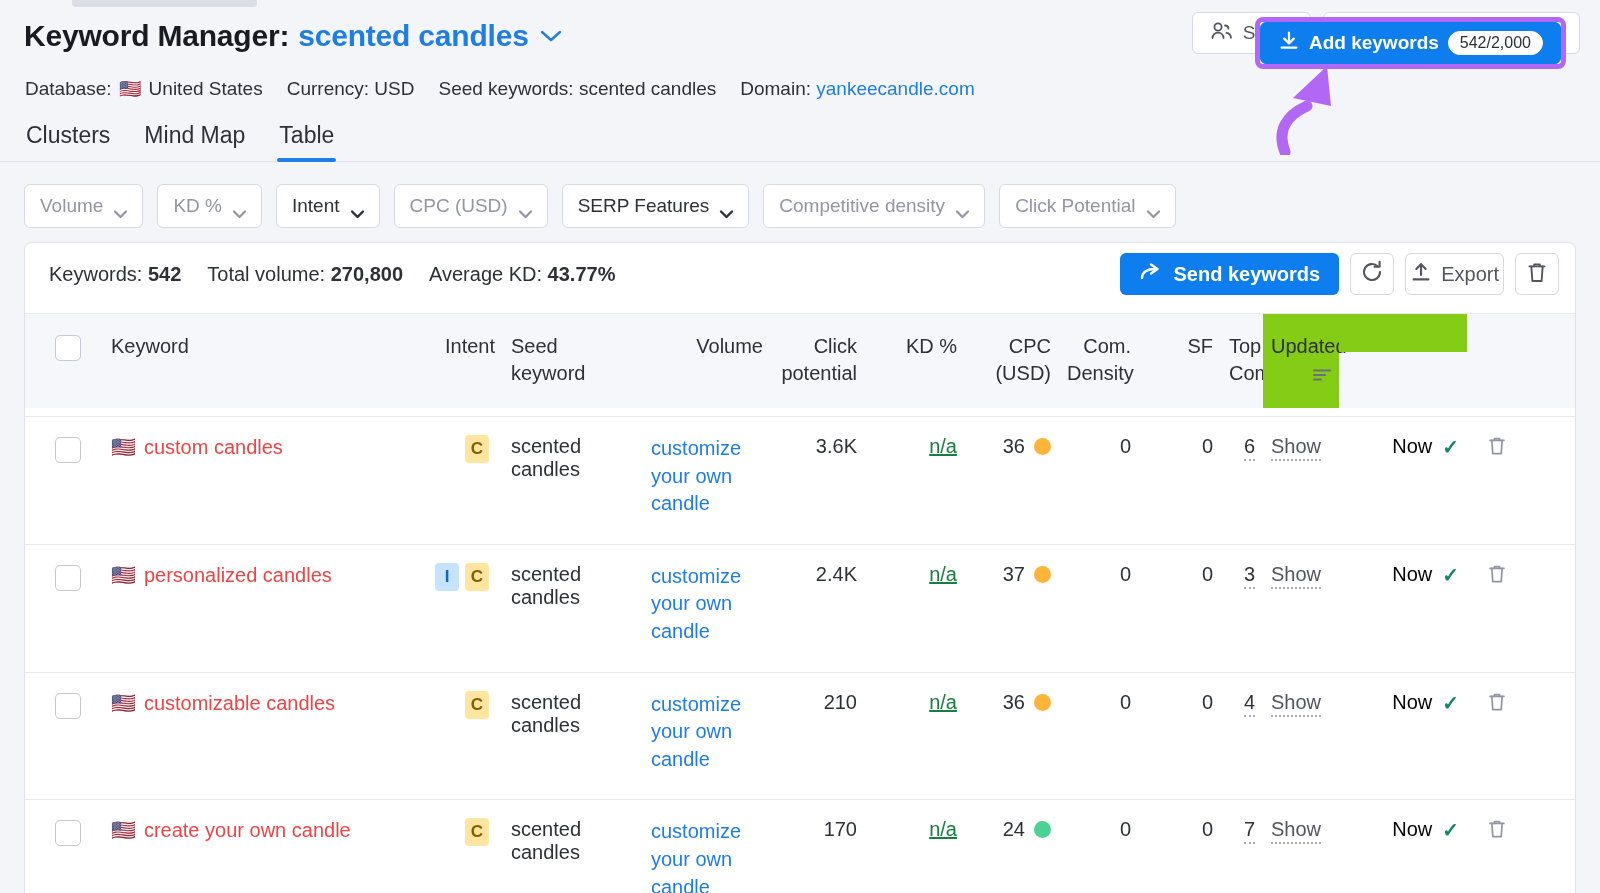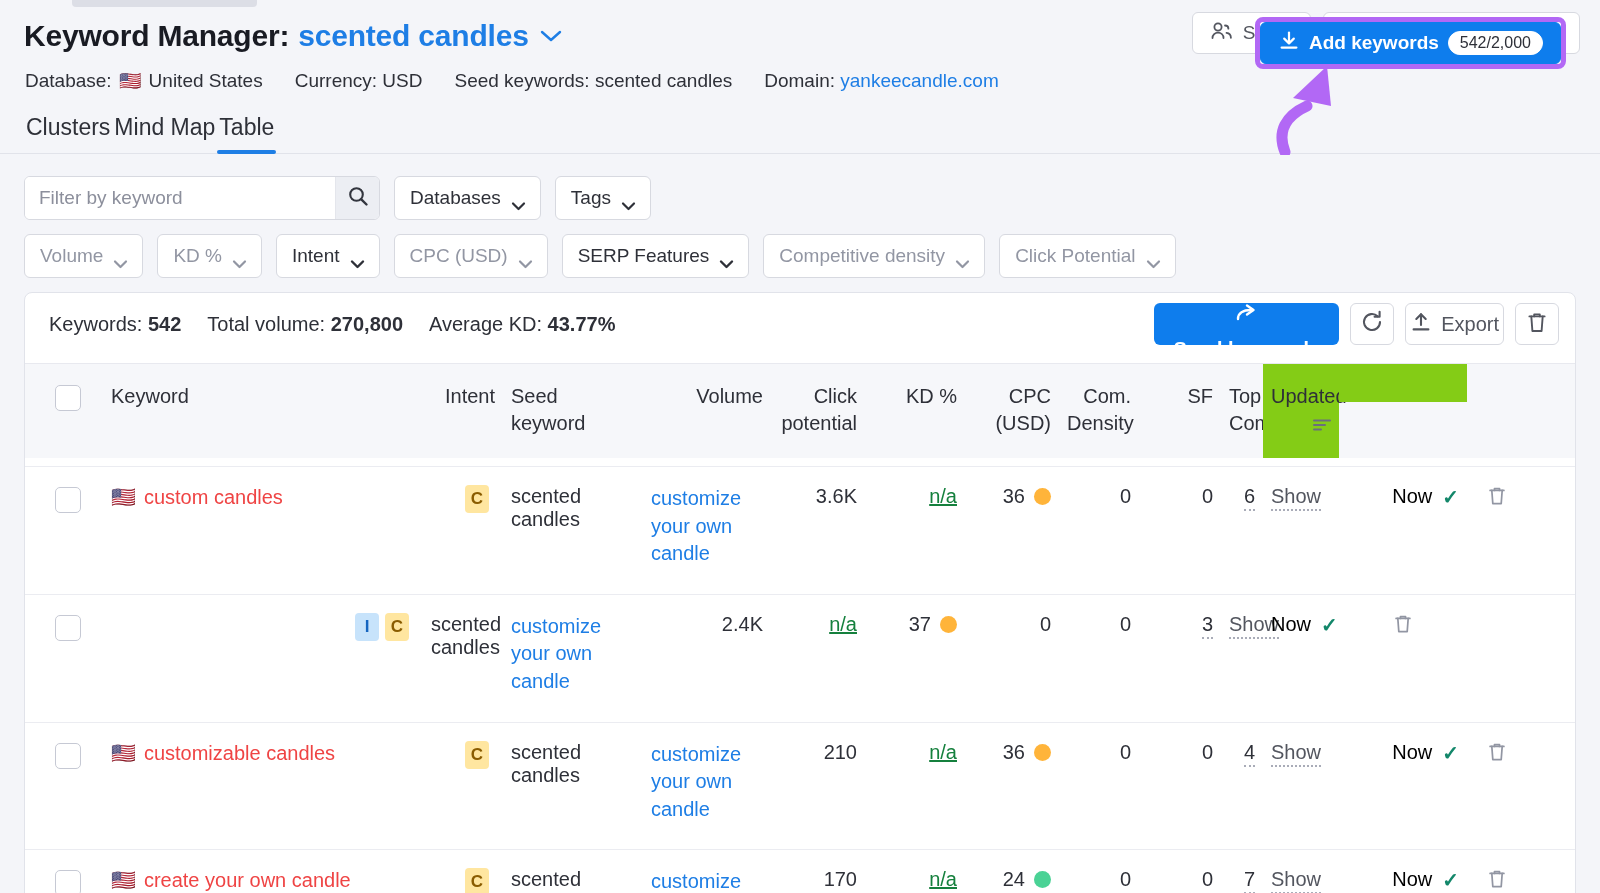--- a/index.html
+++ b/index.html
@@ -55,30 +55,30 @@
     background: #fff; color: #2e3038; border-color: #fff;
     font-weight: normal;
   }
   .highlight-box {
     position: absolute; right: 14px; top: 5px;
     padding: 0; border: 5px solid #b268f5; border-radius: 8px;
   }
   .annot-arrow { position: absolute; right: 205px; top: 48px; pointer-events: none; }
 
   .meta-row {
-    display: flex; gap: 32px;
-    font-size: 19px; color: #2e3038; margin-top: 12px;
+    display: flex; gap: 24px;
+    font-size: 19px; color: #2e3038; margin-top: 20px;
     padding-left: 1px;
   }
   .meta-row .flag { font-size: 18px; margin: 0 2px; }
   .meta-row a { color: #1e7ee5; text-decoration: none; }
 
   
   .tabs {
-    display: flex; margin-top: 22px;
+    display: flex; gap: 30px; margin-top: 22px;
     padding: 0 24px; border-bottom: 1px solid #e1e3ea;
   }
   .tab {
     font-size: 23px; color: #2e3038; padding: 0 2px 12px;
     cursor: pointer; position: relative;
   }
   .tab.active::after {
     content: ""; position: absolute; left: 0; right: 0; bottom: -1px;
     height: 4px; background: #1e7ee5; border-radius: 2px;
   }
@@ -121,23 +121,23 @@
     position: relative;
   }
   .stats { display: flex; gap: 26px; font-size: 20px; color: #2e3038; }
   .stats b { font-weight: bold; }
   .stats-actions {
     position: absolute; right: 16px; top: 10px;
     display: flex; align-items: center; gap: 11px;
   }
   .btn-send {
     display: inline-flex; align-items: center; gap: 10px;
-    height: 42px; padding: 0 19px; border-radius: 6px;
+    height: 42px; padding: 8px 19px; border-radius: 6px;
     background: #0e7ded; color: #fff; font-size: 20px; font-weight: bold;
-    border: none; cursor: pointer; font-family: inherit; flex-direction: column;
+    border: none; cursor: pointer; font-family: inherit;
   }
   .icon-btn {
     width: 44px; height: 42px; border: 1px solid #d7d9e0; border-radius: 6px;
     background: #fff; display: flex; align-items: center; justify-content: center;
     cursor: pointer;
   }
   .btn-export {
     display: inline-flex; align-items: center; gap: 9px;
     height: 42px; padding: 0 4px; border: 1px solid #d7d9e0;
     border-radius: 6px; background: #fff; color: #53565f; font-size: 20px;
@@ -280,45 +280,20 @@
     </div>
   </div>
 
   <div class="tabs">
     <div class="tab">Clusters</div>
     <div class="tab">Mind Map</div>
     <div class="tab active">Table</div>
   </div>
 
   <div class="filters">
-    <div class="filter-line">
-      <div class="search-wrap">
-        <input type="text" placeholder="Filter by keyword" style="">
-        <div class="search-btn">
-          <span>
-            <svg width="22" height="22" viewBox="0 0 22 22">
-              <circle cx="9.5" cy="9.5" r="6.3" stroke="#33363f" stroke-width="2.1" fill="none"></circle>
-              <path d="M14.3 14.3 19.5 19.5" stroke="#33363f" stroke-width="2.4" stroke-linecap="round"></path>
-            </svg>
-          </span>
-        </div>
-      </div>
-      <div class="chip">
-        <span>Databases</span>
-        <span class="chev"><svg width="15" height="10" viewBox="0 0 15 10">
-              <path d="M2 2.5 L7.5 8 L13 2.5" stroke="#2e3038" stroke-width="2.2" fill="none" stroke-linecap="round" stroke-linejoin="round"></path>
-            </svg></span>
-      </div>
-      <div class="chip">
-        <span>Tags</span>
-        <span class="chev"><svg width="15" height="10" viewBox="0 0 15 10">
-              <path d="M2 2.5 L7.5 8 L13 2.5" stroke="#2e3038" stroke-width="2.2" fill="none" stroke-linecap="round" stroke-linejoin="round"></path>
-            </svg></span>
-      </div>
-    </div>
 
     <div class="filter-line">
       <div class="chip muted">
         <span>Volume</span>
         <span class="chev"><svg width="15" height="10" viewBox="0 0 15 10">
               <path d="M2 2.5 L7.5 8 L13 2.5" stroke="#9296a3" stroke-width="2.2" fill="none" stroke-linecap="round" stroke-linejoin="round"></path>
             </svg></span>
       </div>
       <div class="chip muted">
         <span>KD %</span>
@@ -497,20 +472,23 @@
              <path d="M8.2 5.4V3.4h5.6v2" stroke="#9296a3" stroke-width="1.9" fill="none" stroke-linecap="round" stroke-linejoin="round"></path>
              <path d="M5.3 5.4 6.4 20h9.2l1.1-14.6" stroke="#9296a3" stroke-width="1.9" fill="none" stroke-linecap="round" stroke-linejoin="round"></path>
            </svg>
          </span>
        </div>
           </div>
           <div class="row">
             <div class="cell">
          <div class="cbox"></div>
        </div>
+       <div class="cell">
+         <span class="flag-sm">🇺🇸</span><a class="kw-link" href="#">personalized candles</a>
+       </div>
        <div class="cell c-right"><span class="badge badge-i">I</span><span class="badge badge-c">C</span></div>
        <div class="cell">scented<br>candles</div>
        <div class="cell">
          <span class="cluster-link">customize<br>your own<br>candle</span>
        </div>
        <div class="cell c-right">2.4K</div>
        <div class="cell c-right muted-val">n/a</div>
        <div class="cell c-right">
          <span class="kd-wrap">
                 <span>37</span>

